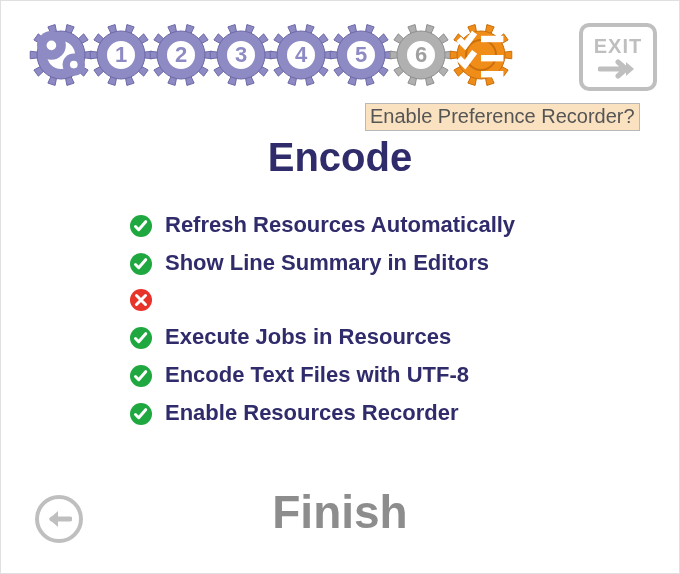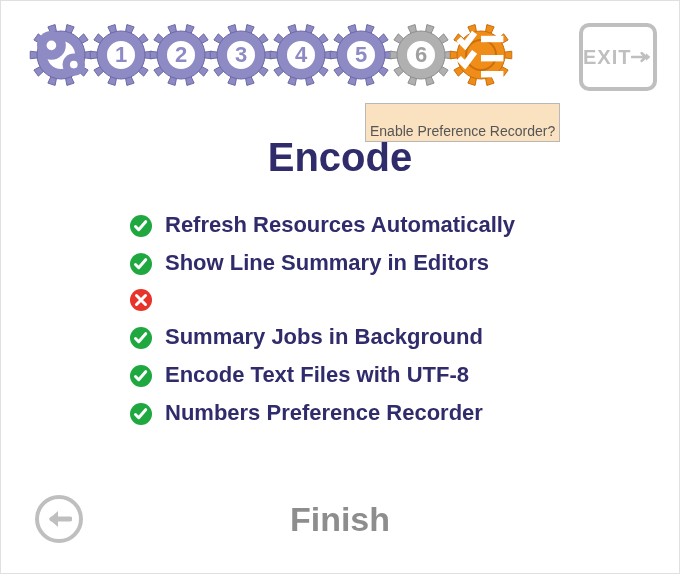--- a/index.html
+++ b/index.html
@@ -49,21 +49,21 @@
 
   .exit-btn {
     position: absolute;
     right: 22px;
     top: 22px;
     width: 78px;
     height: 68px;
     border: 4px solid #bfbfbf;
     border-radius: 10px;
     display: flex;
-    flex-direction: row;
+    flex-direction: column;
     align-items: center;
     justify-content: center;
     gap: 0px;
     cursor: pointer;
     background:#fff;
   }
   .exit-text {
     font-size: 20px;
     font-weight: 700;
     color: #bfbfbf;
@@ -71,22 +71,22 @@
   }
   .exit-arrow { color:#bfbfbf; }
 
   .tooltip {
     position: absolute;
     left: 364px;
     top: 102px;
     background: #fae2c1;
     border: 1px solid #b8b8b8;
     color: #555;
-    font-size: 14px;
-    padding: 19px 4px 2px 4px;
+    font-size: 20px;
+    padding: 1px 4px 2px 4px;
   }
 
   
   .title {
     text-align: center;
     font-size: 40px;
     font-weight: 700;
     color: #302c6b;
     margin-top: 48px;
   }
@@ -122,21 +122,21 @@
     align-items: center;
     justify-content: center;
     cursor: pointer;
     background:#fff;
   }
   .finish {
     position: absolute;
     left: 0; right: 0;
     bottom: 34px;
     text-align: center;
-    font-size: 34px;
+    font-size: 46px;
     font-weight: 700;
     color: #8d8d8d;
     cursor: pointer;
   }
 </style>
 </head>
 <body>
 
 <svg width="0" height="0" style="position:absolute">
   <defs>
@@ -348,35 +348,35 @@
       <span class="status-icon"><svg viewBox="0 0 24 24" width="24" height="24">
       <circle cx="12" cy="12" r="11" fill="#e8332b"></circle>
       <path d="M7.5 7.5 l9 9 M16.5 7.5 l-9 9" stroke="#fff" stroke-width="3" stroke-linecap="round"></path>
     </svg></span>
     </div>
     <div class="item">
       <span class="status-icon"><svg viewBox="0 0 24 24" width="24" height="24">
       <circle cx="12" cy="12" r="11" fill="#20a840"></circle>
       <path d="M6.5 12.5 l3.2 3.2 l7 -8" stroke="#fff" stroke-width="3" fill="none" stroke-linecap="round" stroke-linejoin="round"></path>
     </svg></span>
-      <span class="item-text">Summary Jobs in Background</span>
+      <span class="item-text">Execute Jobs in Resources</span>
     </div>
     <div class="item">
       <span class="status-icon"><svg viewBox="0 0 24 24" width="24" height="24">
       <circle cx="12" cy="12" r="11" fill="#20a840"></circle>
       <path d="M6.5 12.5 l3.2 3.2 l7 -8" stroke="#fff" stroke-width="3" fill="none" stroke-linecap="round" stroke-linejoin="round"></path>
     </svg></span>
       <span class="item-text">Encode Text Files with UTF-8</span>
     </div>
     <div class="item">
       <span class="status-icon"><svg viewBox="0 0 24 24" width="24" height="24">
       <circle cx="12" cy="12" r="11" fill="#20a840"></circle>
       <path d="M6.5 12.5 l3.2 3.2 l7 -8" stroke="#fff" stroke-width="3" fill="none" stroke-linecap="round" stroke-linejoin="round"></path>
     </svg></span>
-      <span class="item-text">Numbers Preference Recorder</span>
+      <span class="item-text">Enable Resources Recorder</span>
     </div>
   </div>
 
 <div class="back-btn">
   <svg width="26" height="22" viewBox="0 0 26 22">
     <path d="M24 11 H6" stroke="#bfbfbf" stroke-width="5" stroke-linecap="round"></path>
     <path d="M12 3 L3 11 L12 19 Z" fill="#bfbfbf"></path>
   </svg>
 </div>
 

